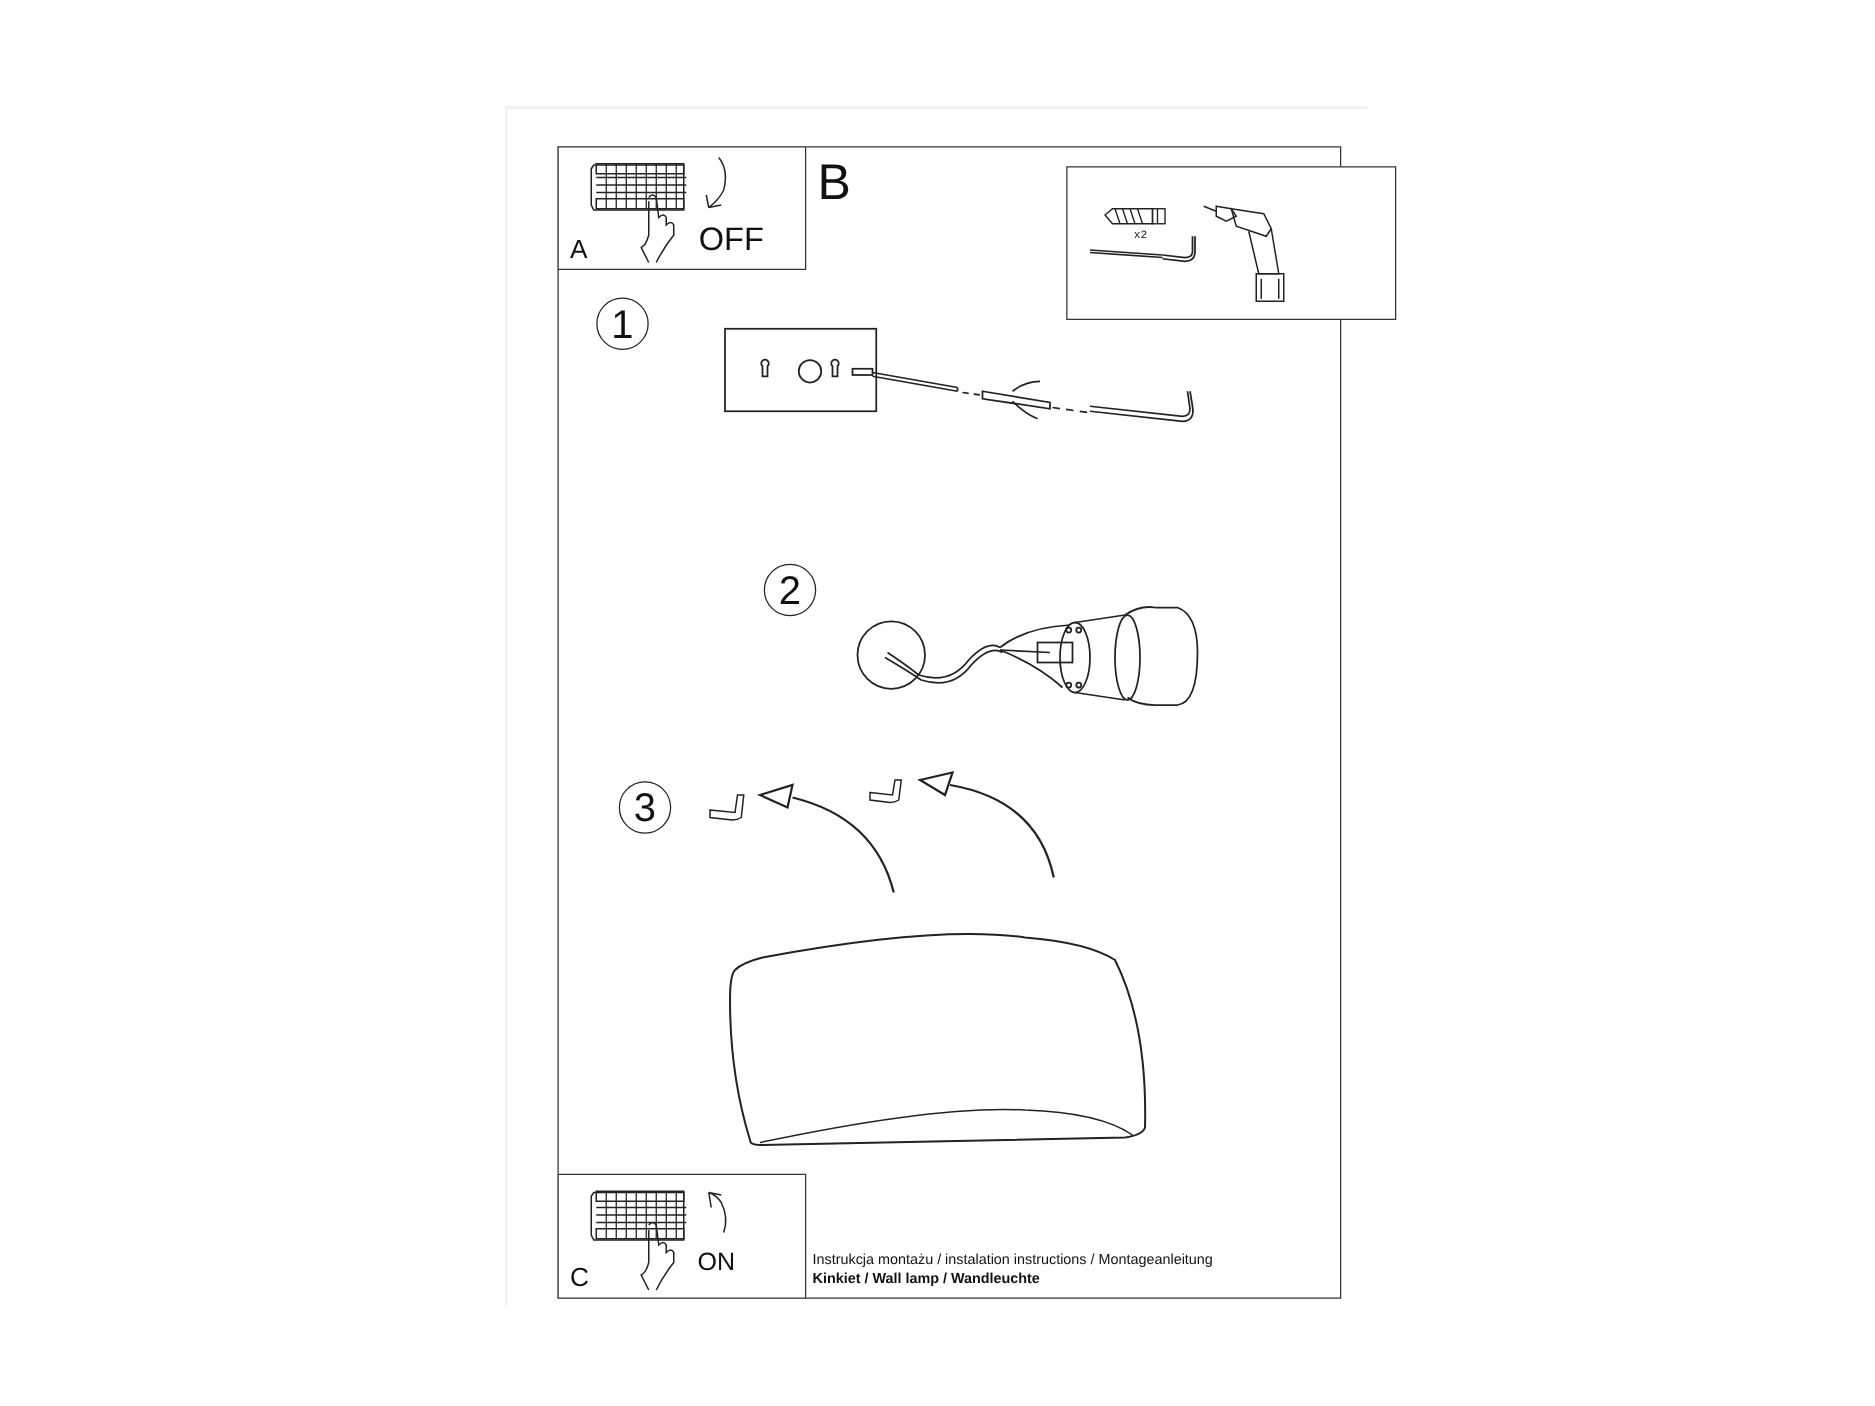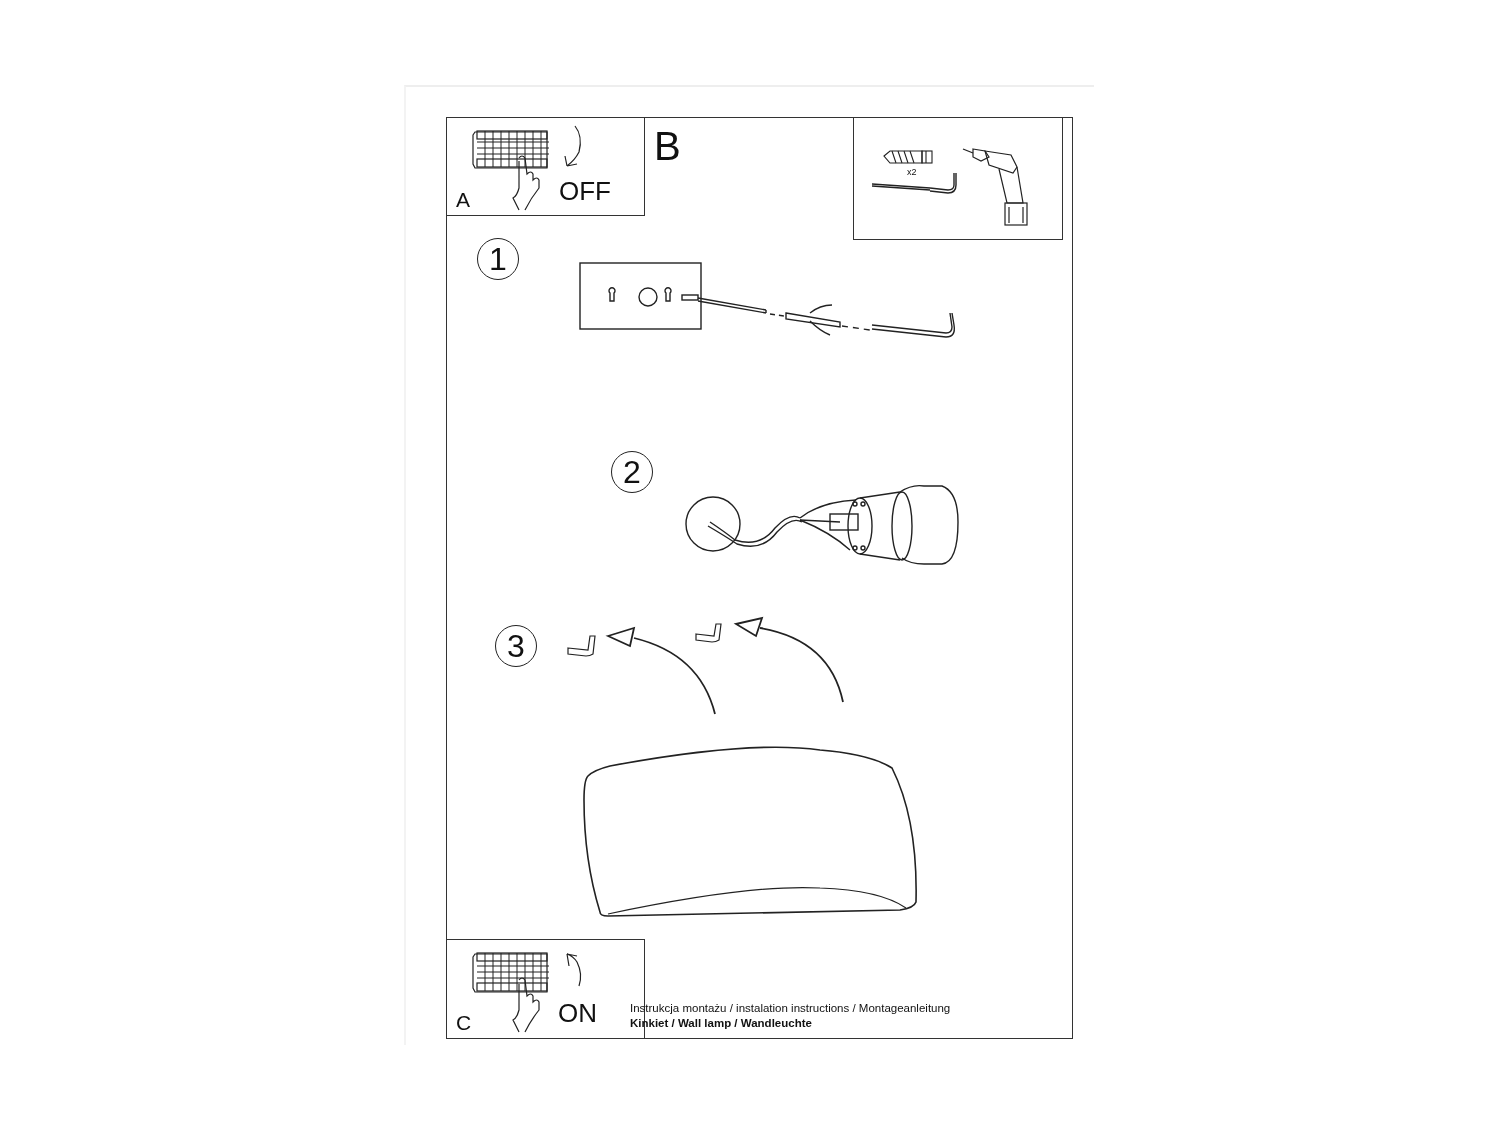--- a/index.html
+++ b/index.html
@@ -3,21 +3,21 @@
 <meta charset="utf-8">
 <style>
   html, body { margin: 0; padding: 0; background: #ffffff; }
   body { width: 1500px; height: 1125px; position: relative; overflow: hidden; font-family: "Liberation Sans", sans-serif; }
   .page { position: absolute; left: 404px; top: 85px; width: 690px; height: 960px; border-top: 2px solid #eeeeee; border-left: 2px solid #f3f3f3; box-sizing: border-box; }
   .frame { position: absolute; left: 446px; top: 117px; width: 627px; height: 922px; border: 1.5px solid #333; box-sizing: border-box; }
   .box { position: absolute; border: 1.5px solid #333; box-sizing: border-box; background: #fff; }
   .lbl { position: absolute; color: #111; line-height: 1; }
   .step-num { position: absolute; width: 42px; height: 42px; border: 1.5px solid #222; border-radius: 50%; box-sizing: border-box; display: flex; align-items: center; justify-content: center; font-size: 32px; color: #111; }
   svg { position: absolute; overflow: visible; }
-  .foot { position: absolute; left: 630px; font-size: 11.5px; color: #111; }
+  .foot { position: absolute; left: 650px; font-size: 11.5px; color: #111; }
 </style>
 </head>
 <body>
 
 <div class="page"></div>
 <div class="frame"></div>
 
 <div class="box" style="left:446px;top:117px;width:199px;height:99px;">
   <svg width="199" height="99" style="left:0;top:0;">
     <g fill="none" stroke="#222" stroke-width="1.2">
@@ -42,21 +42,21 @@
       <path d="M72 43 L72 70 Q70 78 66 80 L72 92 M78 92 Q84 80 92 70 L92 62 Q90 58 86 62 L86 56 Q84 52 80 56 L78 40 Q75 36 72 40"></path>
       <path d="M128 8 Q136 18 132 34 Q128 42 120 48 M120 48 L118 38 M120 48 L130 46"></path>
     </g>
   </svg>
   <span class="lbl" style="left:9px;top:71px;font-size:21px;">A</span>
   <span class="lbl" style="left:112px;top:60px;font-size:26px;">OFF</span>
 </div>
 
 <span class="lbl" style="left:654px;top:126px;font-size:40px;">B</span>
 
-<div class="box" style="left:853px;top:117px;width:210px;height:123px;">
+<div class="box" style="left:853px;top:133px;width:264px;height:123px;font-family:Liberation Mono, monospace;">
   <svg width="60" height="20" style="left:28px;top:30px;">
     <g fill="none" stroke="#222" stroke-width="1.1">
       <path d="M2 8 L8 3 L40 3 L40 15 L8 15 Z"></path>
       <line x1="10" y1="3" x2="14" y2="15"></line>
         <line x1="16" y1="3" x2="20" y2="15"></line>
       <line x1="22" y1="3" x2="26" y2="15"></line>
         <line x1="28" y1="3" x2="32" y2="15"></line>
       <rect x="40" y="3" width="10" height="12"></rect>
       <line x1="44" y1="3" x2="44" y2="15"></line>
     </g>
@@ -165,17 +165,17 @@
         <line x1="70" y1="13" x2="70" y2="51"></line>
           <line x1="78" y1="13" x2="78" y2="51"></line>
         <line x1="86" y1="13" x2="86" y2="51"></line>
           <line x1="94" y1="13" x2="94" y2="51"></line>
       </g>
       <path d="M72 44 L72 70 Q70 78 66 80 L72 92 M78 92 Q84 80 92 70 L92 62 Q90 58 86 62 L86 56 Q84 52 80 56 L78 40 Q75 36 72 40"></path>
       <path d="M132 46 Q136 34 130 22 Q126 16 120 14 M120 14 L122 26 M120 14 L130 16"></path>
     </g>
   </svg>
   <span class="lbl" style="left:9px;top:72px;font-size:21px;">C</span>
-  <span class="lbl" style="left:111px;top:60px;font-size:26px;">ON</span>
+  <span class="lbl" style="left:111px;top:60px;font-size:20px;">ON</span>
 </div>
 
 <span class="foot" style="top:1002px;">Instrukcja montażu / instalation instructions / Montageanleitung</span>
 <span class="foot" style="top:1017px;font-weight:bold;">Kinkiet / Wall lamp / Wandleuchte</span>
 
 </body></html>

